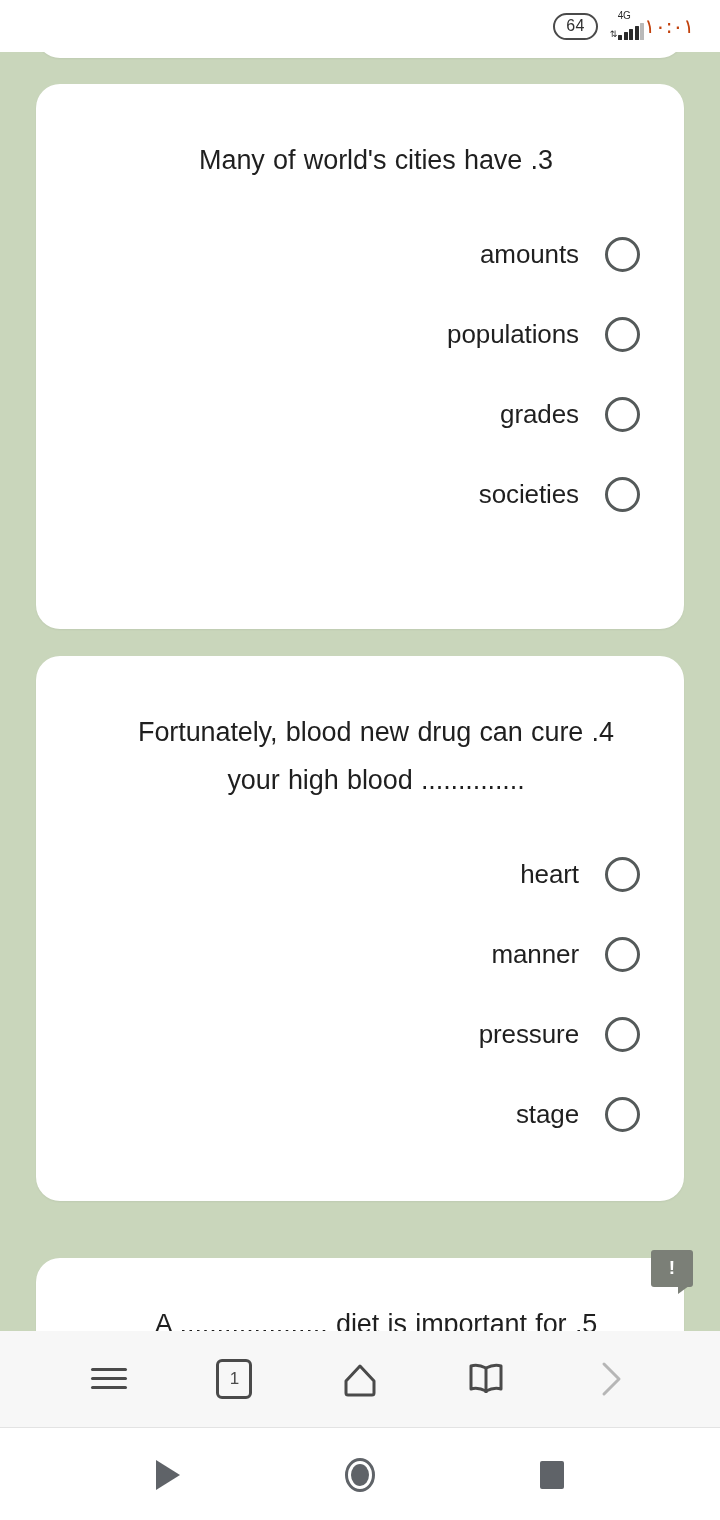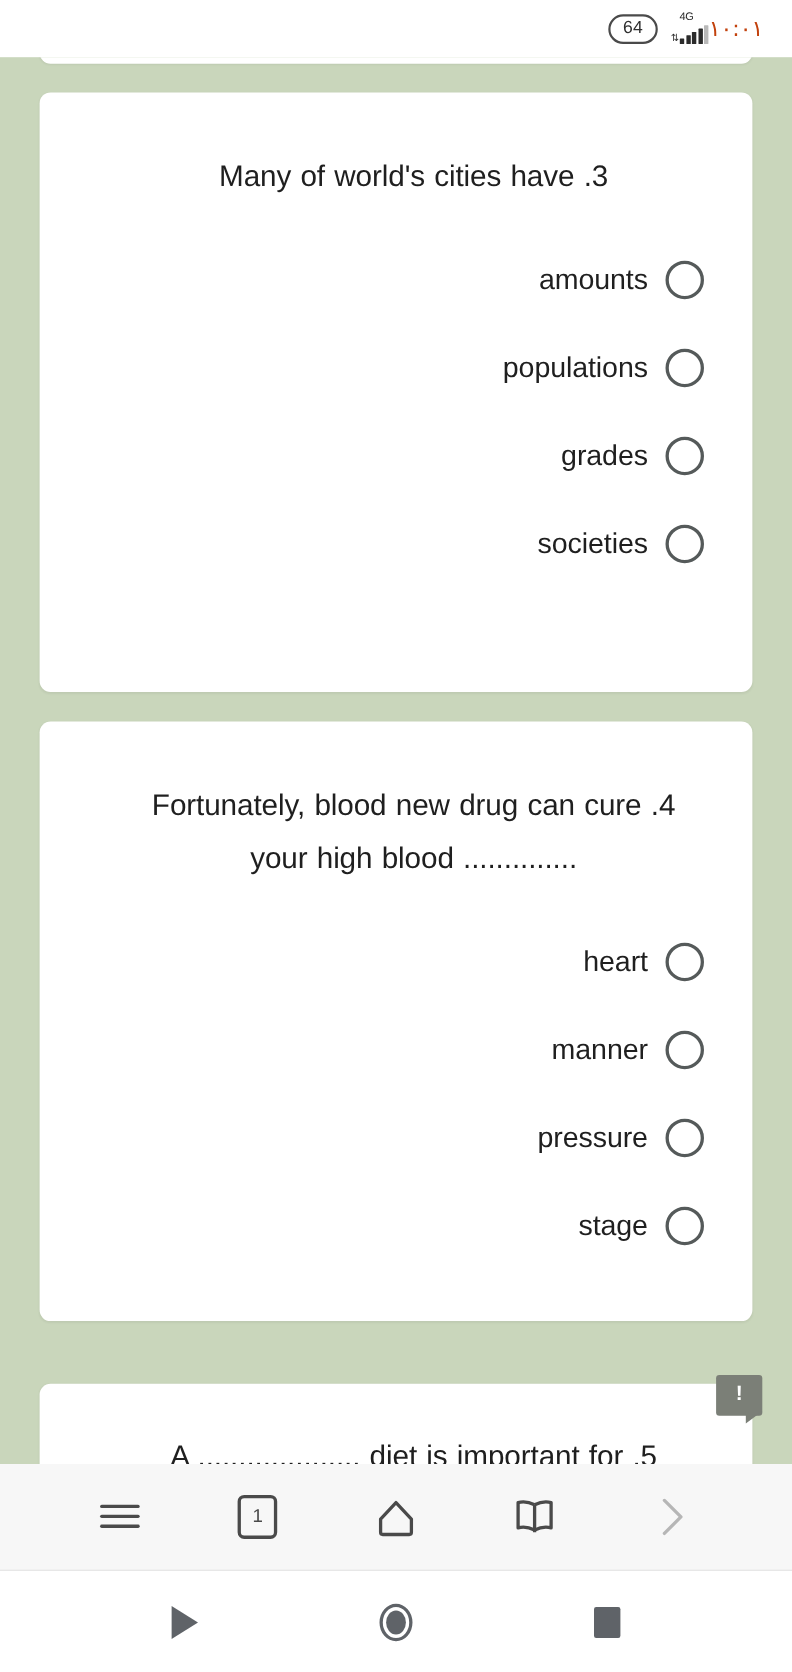--- a/index.html
+++ b/index.html
@@ -93,21 +93,21 @@
     height: 1279px;
     background: #c9d6bb;
     overflow: hidden;
   }
 
   .card {
     position: absolute;
     left: 36px;
     width: 648px;
     background: #ffffff;
-    border-radius: 10px;
+    border-radius: 24px;
     direction: rtl;
     box-shadow: 0 1px 2px rgba(0,0,0,0.05);
     padding-left: 32px;
   }
 
   
   #card-prev {
     top: -44px;
     height: 50px;
   }
@@ -130,21 +130,21 @@
   .options {
     direction: rtl;
     padding: 30px 44px 0 44px;
   }
   .option-row {
     display: flex;
     flex-direction: row;
     align-items: center;
     justify-content: flex-start;
     height: 80px;
-    gap: 16px;
+    gap: 26px;
   }
   .radio {
     flex: 0 0 auto;
     width: 35px;
     height: 35px;
     border: 3px solid #555a5a;
     border-radius: 50%;
     background: transparent;
   }
   .option-label {

